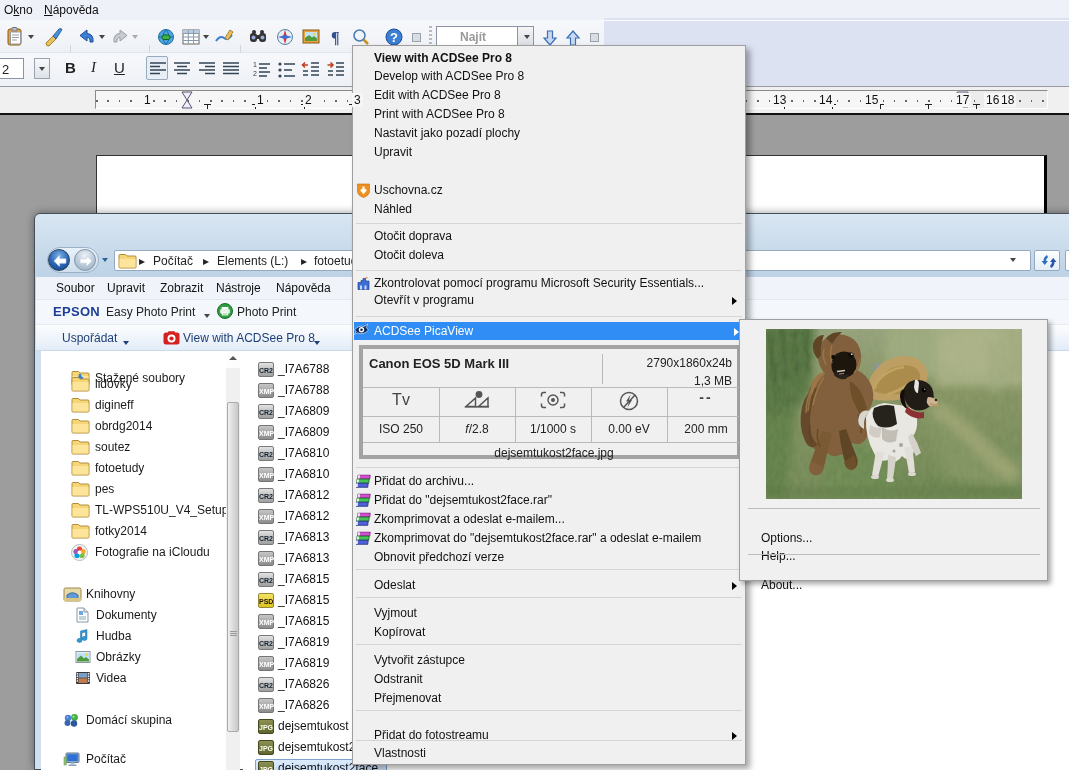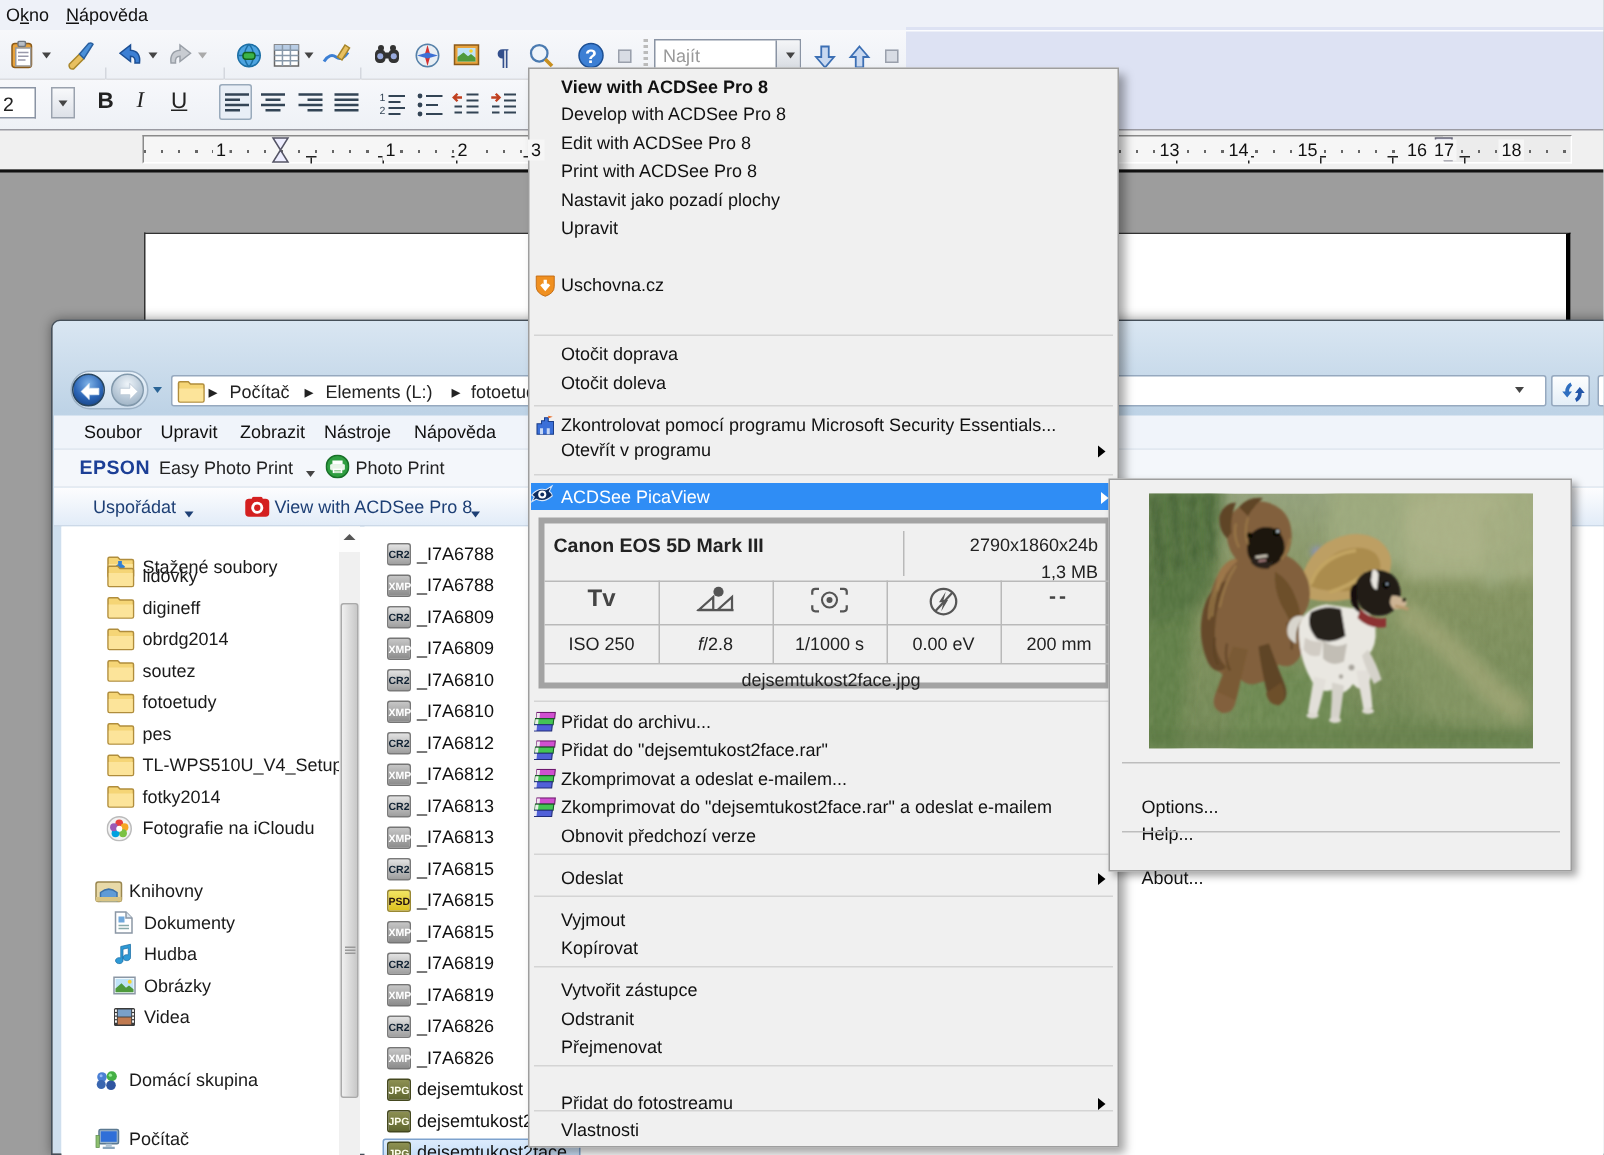--- a/index.html
+++ b/index.html
@@ -263,21 +263,21 @@
           <path d="M12.5 12.5 L17 17" stroke="#c89020" stroke-width="2.5"></path>
         </svg>
     <div class="sep1" style="left:378px;"></div>
     <svg class="ti" style="left:384px;top:7px;" viewBox="0 0 20 20">
           <circle cx="10" cy="10" r="8" fill="#3c7fd4" stroke="#1c4f94"></circle>
           <text x="6" y="15" font-size="13" font-weight="bold" fill="#fff">?</text>
         </svg>
     <div style="position:absolute;left:412px;top:13px;width:9px;height:9px;background:#d8dce4;border:1px solid #9aa0ac;"></div>
     <div style="position:absolute;left:429px;top:6px;width:3px;height:22px;background:repeating-linear-gradient(#bbb 0 2px,#f4f6f9 2px 4px);"></div>
     <div style="position:absolute;left:436px;top:6px;width:98px;height:21px;background:#fff;border:1px solid #8a94a4;">
-      <span style="position:absolute;left:5px;top:3px;font-size:12px;color:#999;">Najít</span>
+      <span style="position:absolute;left:23px;top:3px;font-size:12px;color:#999;font-weight:bold;">Najít</span>
       <div style="position:absolute;right:0;top:0;width:16px;height:19px;background:linear-gradient(#f4f5f7,#d8dce2);border-left:1px solid #8a94a4;"></div>
       <div class="dd" style="right:3px;top:8px;"></div>
     </div>
     <svg class="ti" style="left:540px;top:8px;" viewBox="0 0 20 20">
           <path d="M10 17 L4 10 L7.5 10 L7.5 3 L12.5 3 L12.5 10 L16 10 Z" fill="#c8d8f0" stroke="#3c6fb4" stroke-width="1.2"></path>
         </svg>
     <svg class="ti" style="left:563px;top:8px;" viewBox="0 0 20 20">
           <path d="M10 3 L16 10 L12.5 10 L12.5 17 L7.5 17 L7.5 10 L4 10 Z" fill="#c8d8f0" stroke="#3c6fb4" stroke-width="1.2"></path>
         </svg>
     <div style="position:absolute;left:590px;top:13px;width:9px;height:9px;background:#d8dce4;border:1px solid #9aa0ac;"></div>
@@ -333,21 +333,21 @@
       </div>
   <div id="rulerrow">
         <div id="ruler">
     <span class="num" style="left:46px;">1</span>
     <span class="num" style="left:159px;">1</span>
     <span class="num" style="left:207px;">2</span>
     <span class="num" style="left:256px;">3</span>
     <span class="num" style="left:675px;">13</span>
     <span class="num" style="left:721px;">14</span>
     <span class="num" style="left:767px;">15</span>
-    <span class="num" style="left:800px;margin-left:40px;">16</span>
+    <span class="num" style="left:848px;margin-left:40px;">16</span>
     <span class="num" style="left:858px;">17</span>
     <span class="num" style="left:903px;">18</span>
     <div id="grayzone"></div>
     <div style="position:absolute;left:0;top:9px;height:1.5px;width:950px;background:repeating-linear-gradient(90deg,#666 0 1.5px,transparent 1.5px 11.4px);"></div>
     <div class="tab" style="left:108px;"></div>
           <div class="tab" style="left:156px;"></div>
           <div class="tab" style="left:205px;"></div>
           <div class="tab" style="left:253px;"></div>
           <div class="tab" style="left:301px;"></div>
           <div class="tab" style="left:349px;"></div>
@@ -598,20 +598,23 @@
       </div>
   <div class="mi" style="top:97px;">
         <span class="txt">Upravit</span>
       </div>
   <div class="mi" style="top:135px;">
         <svg class="mico" width="15" height="15" viewBox="0 0 15 15">
           <use href="#sym-usch"></use>
         </svg>
         <span class="txt">Uschovna.cz</span>
       </div>
+  <div class="mi" style="top:154px;">
+        <span class="txt">Náhled</span>
+      </div>
   <div class="msep" style="top:177px;"></div>
   <div class="mi" style="top:181px;">
         <span class="txt">Otočit doprava</span>
       </div>
   <div class="mi" style="top:200px;">
         <span class="txt">Otočit doleva</span>
       </div>
   <div class="msep" style="top:224px;"></div>
   <div class="mi" style="top:228px;">
         <svg class="mico" width="15" height="15" viewBox="0 0 15 15">
@@ -630,21 +633,21 @@
   <div id="exif">
     <span style="position:absolute;left:6px;top:7px;font-weight:bold;font-size:13px;">Canon EOS 5D Mark III</span>
     <span style="position:absolute;right:5px;top:7px;">2790x1860x24b</span>
     <span style="position:absolute;right:5px;top:25px;">1,3 MB</span>
     <div class="vline" style="left:239px;top:5px;height:30px;"></div>
     <div class="hline" style="top:38px;"></div>
     <div class="vline" style="left:76px;top:38px;height:55px;"></div>
     <div class="vline" style="left:152px;top:38px;height:55px;"></div>
     <div class="vline" style="left:228px;top:38px;height:55px;"></div>
     <div class="vline" style="left:304px;top:38px;height:55px;"></div>
-    <div class="cell" style="left:0;top:42px;width:76px;font-weight:bold;font-size:16px;color:#444;">Tv</div>
+    <div class="cell" style="left:0;top:42px;width:76px;font-weight:normal;font-size:16px;color:#444;">Tv</div>
     <div class="cell" style="left:76px;top:41px;width:76px;"><svg width="26" height="20" viewBox="0 0 26 20">
             <circle cx="15" cy="4.5" r="3.4" fill="#555"></circle>
             <path d="M2 16.5 L11.5 8 L11.5 16.5 Z M14.5 16.5 L24 8 L24 16.5 Z" fill="none" stroke="#555" stroke-width="1.5"></path>
             <path d="M1 16.8 L25 16.8" stroke="#555" stroke-width="1.5"></path>
           </svg></div>
     <div class="cell" style="left:152px;top:41px;width:76px;"><svg width="26" height="20" viewBox="0 0 26 20">
             <path d="M6 2.5 L3.5 2.5 Q1.5 2.5 1.5 4.5 L1.5 6.5 M20 2.5 L22.5 2.5 Q24.5 2.5 24.5 4.5 L24.5 6.5 M6 17.5 L3.5 17.5 Q1.5 17.5 1.5 15.5 L1.5 13.5 M20 17.5 L22.5 17.5 Q24.5 17.5 24.5 15.5 L24.5 13.5" stroke="#555" stroke-width="1.5" fill="none"></path>
             <circle cx="13" cy="10" r="5" fill="none" stroke="#555" stroke-width="1.4"></circle>
             <circle cx="13" cy="10" r="2" fill="#555"></circle>
           </svg></div>

